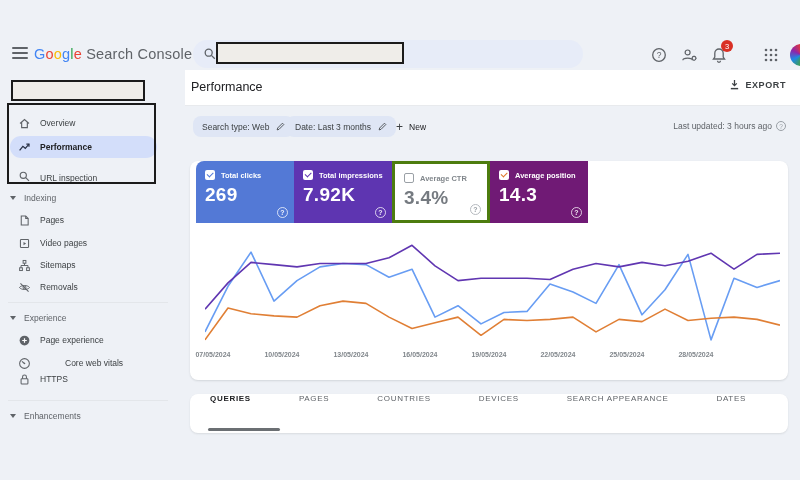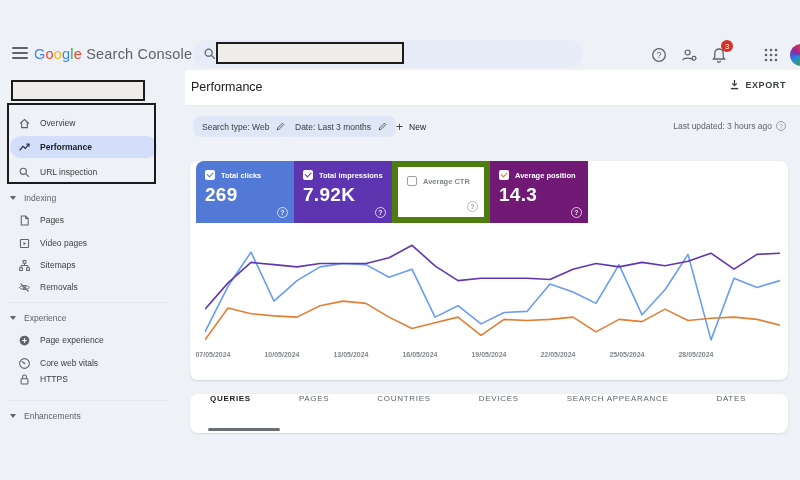--- a/index.html
+++ b/index.html
@@ -43,21 +43,21 @@
   .chip svg { margin-left:7px; }
   .new-btn { position:absolute; top:116px; left:396px; height:21px; display:flex; align-items:center; font-size:8.5px; color:#202124; cursor:pointer; }
   .new-btn .plus { font-size:12px; margin-right:6px; color:#3c4043; }
   .last-updated { position:absolute; top:121px; right:14px; display:flex; align-items:center; font-size:8.5px; color:#5f6368; }
   .q-circle-sm { width:10px; height:10px; border:1px solid #9aa0a6; border-radius:50%; font-size:6.5px; color:#9aa0a6; display:flex; align-items:center; justify-content:center; margin-left:4px; }
 
   .chart-card { position:absolute; left:190px; top:161px; width:598px; height:219px; background:#fff; border-radius:8px; box-shadow:0 1px 2px rgba(60,64,67,.15);font-weight:bold; }
   .metric-card { position:absolute; top:0; height:62px; width:98px; color:#fff; cursor:pointer; }
   .metric-card.m0 { left:6px; background:#5379d6; border-top-left-radius:8px; }
   .metric-card.m1 { left:104px; background:#5e35b1; }
-  .metric-card.m2 { left:202px; background:#fff; border:6px solid #4d7c0f; color:#80868b; }
+  .metric-card.m2 { left:202px; background:#fff; border:3px solid #4d7c0f; color:#80868b; }
   .metric-card.m3 { left:300px; background:#701a75; }
   .m-label-row { display:flex; align-items:center; padding:9px 0 0 9px; }
   .cbx { width:10px; height:10px; border-radius:2px; background:#fff; margin-right:6px; position:relative; flex:none; }
   .cbx::after { content:""; position:absolute; left:2px; top:2.2px; width:5px; height:2.6px; border-left:1.6px solid currentColor; border-bottom:1.6px solid currentColor; transform:rotate(-45deg); }
   .m0 .cbx::after { color:#5379d6; } .m1 .cbx::after { color:#5e35b1; } .m3 .cbx::after { color:#de7527; }
   .cbx.empty { background:transparent; border:1.2px solid #9aa0a6; } .cbx.empty::after { display:none; }
   .m-label { font-size:7.5px; }
   .m-value { font-size:19px; padding:4px 0 0 9px; letter-spacing:.3px; }
   .m2 .m-value { color:#757a80; }
   .q-circle { position:absolute; right:6px; bottom:5px; width:11px; height:11px; border:1px solid rgba(255,255,255,.75); border-radius:50%; font-size:7px; color:rgba(255,255,255,.9); display:flex; align-items:center; justify-content:center; }
@@ -151,21 +151,21 @@
   </div>
   <div class="nav-item active" style="top:66px;">
     <span class="ic">
         <svg class="icon" width="13" height="13" viewBox="0 0 16 16">
           <polyline points="2,11.5 6,6.5 9,9 13.5,3.8" fill="none" stroke="#283044" stroke-width="1.5"></polyline>
           <path d="M10.3 3.8 H13.5 V7" fill="none" stroke="#283044" stroke-width="1.5"></path>
         </svg>
       </span>
     <span>Performance</span>
   </div>
-  <div class="nav-item" style="top:91px;">
+  <div class="nav-item" style="top:91px;align-items:flex-end;">
     <span class="ic">
         <svg class="icon" width="13" height="13" viewBox="0 0 16 16">
           <circle cx="6.5" cy="6.5" r="3.8" fill="none" stroke="#5f6368" stroke-width="1.4"></circle>
           <line x1="9.5" y1="9.5" x2="13.5" y2="13.5" stroke="#5f6368" stroke-width="1.4"></line>
         </svg>
       </span>
     <span>URL inspection</span>
   </div>
   <div class="outline-box" style="top:33px;"></div>
 
@@ -221,21 +221,21 @@
   </div>
   <div class="nav-item" style="top:259px;">
     <span class="ic">
         <svg class="icon" width="13" height="13" viewBox="0 0 16 16">
           <circle cx="8" cy="8" r="6" fill="#5f6368"></circle>
           <path d="M8 5.2 V10.8 M5.2 8 H10.8" stroke="#fff" stroke-width="1.5"></path>
         </svg>
       </span>
     <span>Page experience</span>
   </div>
-  <div class="nav-item" style="top:282px;">
+  <div class="nav-item" style="top:282px;gap:25px;">
     <span class="ic">
         <svg class="icon" width="13" height="13" viewBox="0 0 16 16">
           <circle cx="8" cy="8" r="6" fill="none" stroke="#5f6368" stroke-width="1.3"></circle>
           <line x1="8" y1="8" x2="4.8" y2="5.4" stroke="#5f6368" stroke-width="1.4"></line>
           <circle cx="8" cy="8" r="1" fill="#5f6368"></circle>
         </svg>
       </span>
     <span>Core web vitals</span>
   </div>
   <div class="nav-item" style="top:298px;">
@@ -306,20 +306,21 @@
       </div>
     <div class="m-value">7.92K</div>
     <div class="q-circle">?</div>
   </div>
 
   <div class="metric-card m2">
     <div class="m-label-row">
         <span class="cbx empty"></span>
         <span class="m-label">Average CTR</span>
       </div>
+    <div class="m-value">3.4%</div>
     <div class="q-circle">?</div>
   </div>
 
   <div class="metric-card m3">
     <div class="m-label-row">
         <span class="cbx"></span>
         <span class="m-label">Average position</span>
       </div>
     <div class="m-value">14.3</div>
     <div class="q-circle">?</div>

